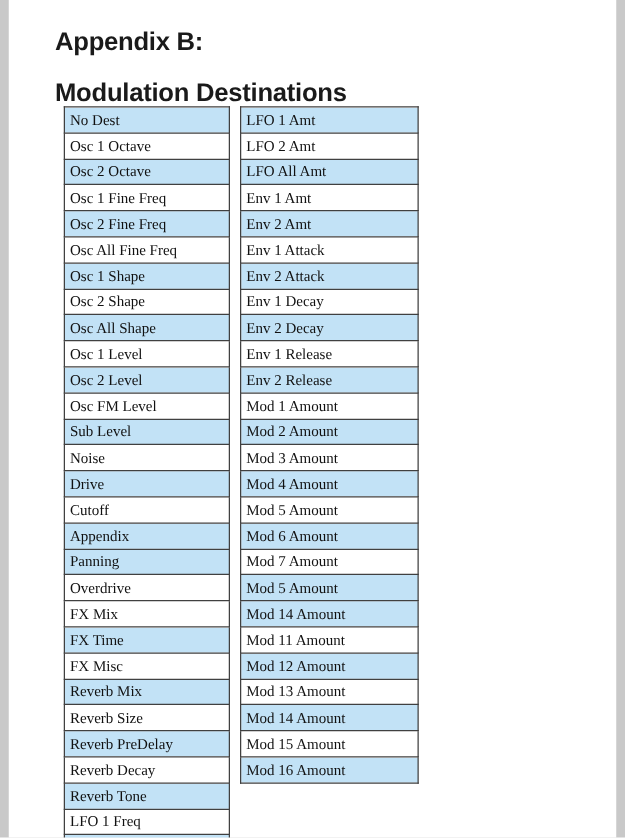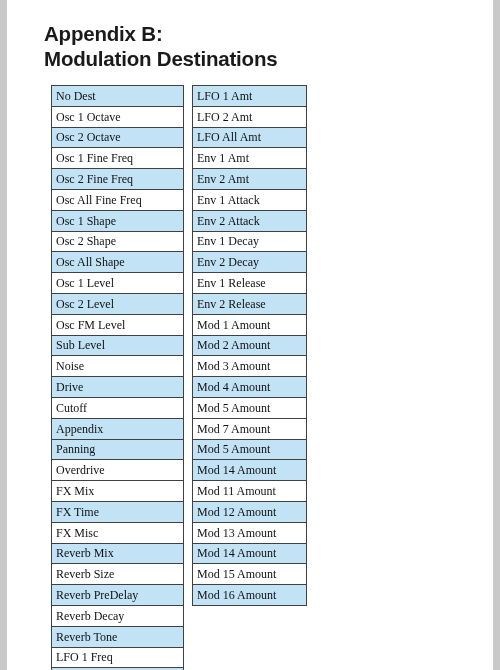--- a/index.html
+++ b/index.html
@@ -42,36 +42,37 @@
     font-size: 20.5px;
     line-height: 25px;
     color: #1a1a1a;
     letter-spacing: -0.2px;
     margin: 0;
     padding-top: 13px;
     white-space: pre;
   }
   .doc-title .line2 {
     display: block;
+    margin-top: 16px;
   }
   .tables {
     position: absolute;
     top: 77px;
     left: 7px;
     display: flex;
     gap: 8px;
     align-items: flex-start;
   }
   .dest-table {
     border-collapse: collapse;
     border-spacing: 0;
     table-layout: fixed;
   }
   .dest-table.left  { width: 133px; }
-  .dest-table.right { width: 115px; }
+  .dest-table.right { width: 143px; }
   .dest-table td {
     border: 1px solid #404040;
     height: 19.8px;
     padding: 0 0 0 4px;
     font-size: 12px;
     line-height: 18px;
     color: #111111;
     white-space: nowrap;
     overflow: hidden;
     vertical-align: middle;
@@ -226,20 +227,23 @@
               <tr>
                 <td>Mod 3 Amount</td>
               </tr>
               <tr>
                 <td class="hl">Mod 4 Amount</td>
               </tr>
               <tr>
                 <td>Mod 5 Amount</td>
               </tr>
               <tr>
+                <td class="hl">Mod 6 Amount</td>
+              </tr>
+              <tr>
                 <td>Mod 7 Amount</td>
               </tr>
               <tr>
                 <td class="hl">Mod 5 Amount</td>
               </tr>
               <tr>
                 <td class="hl">Mod 14 Amount</td>
               </tr>
               <tr>
                 <td>Mod 11 Amount</td>

